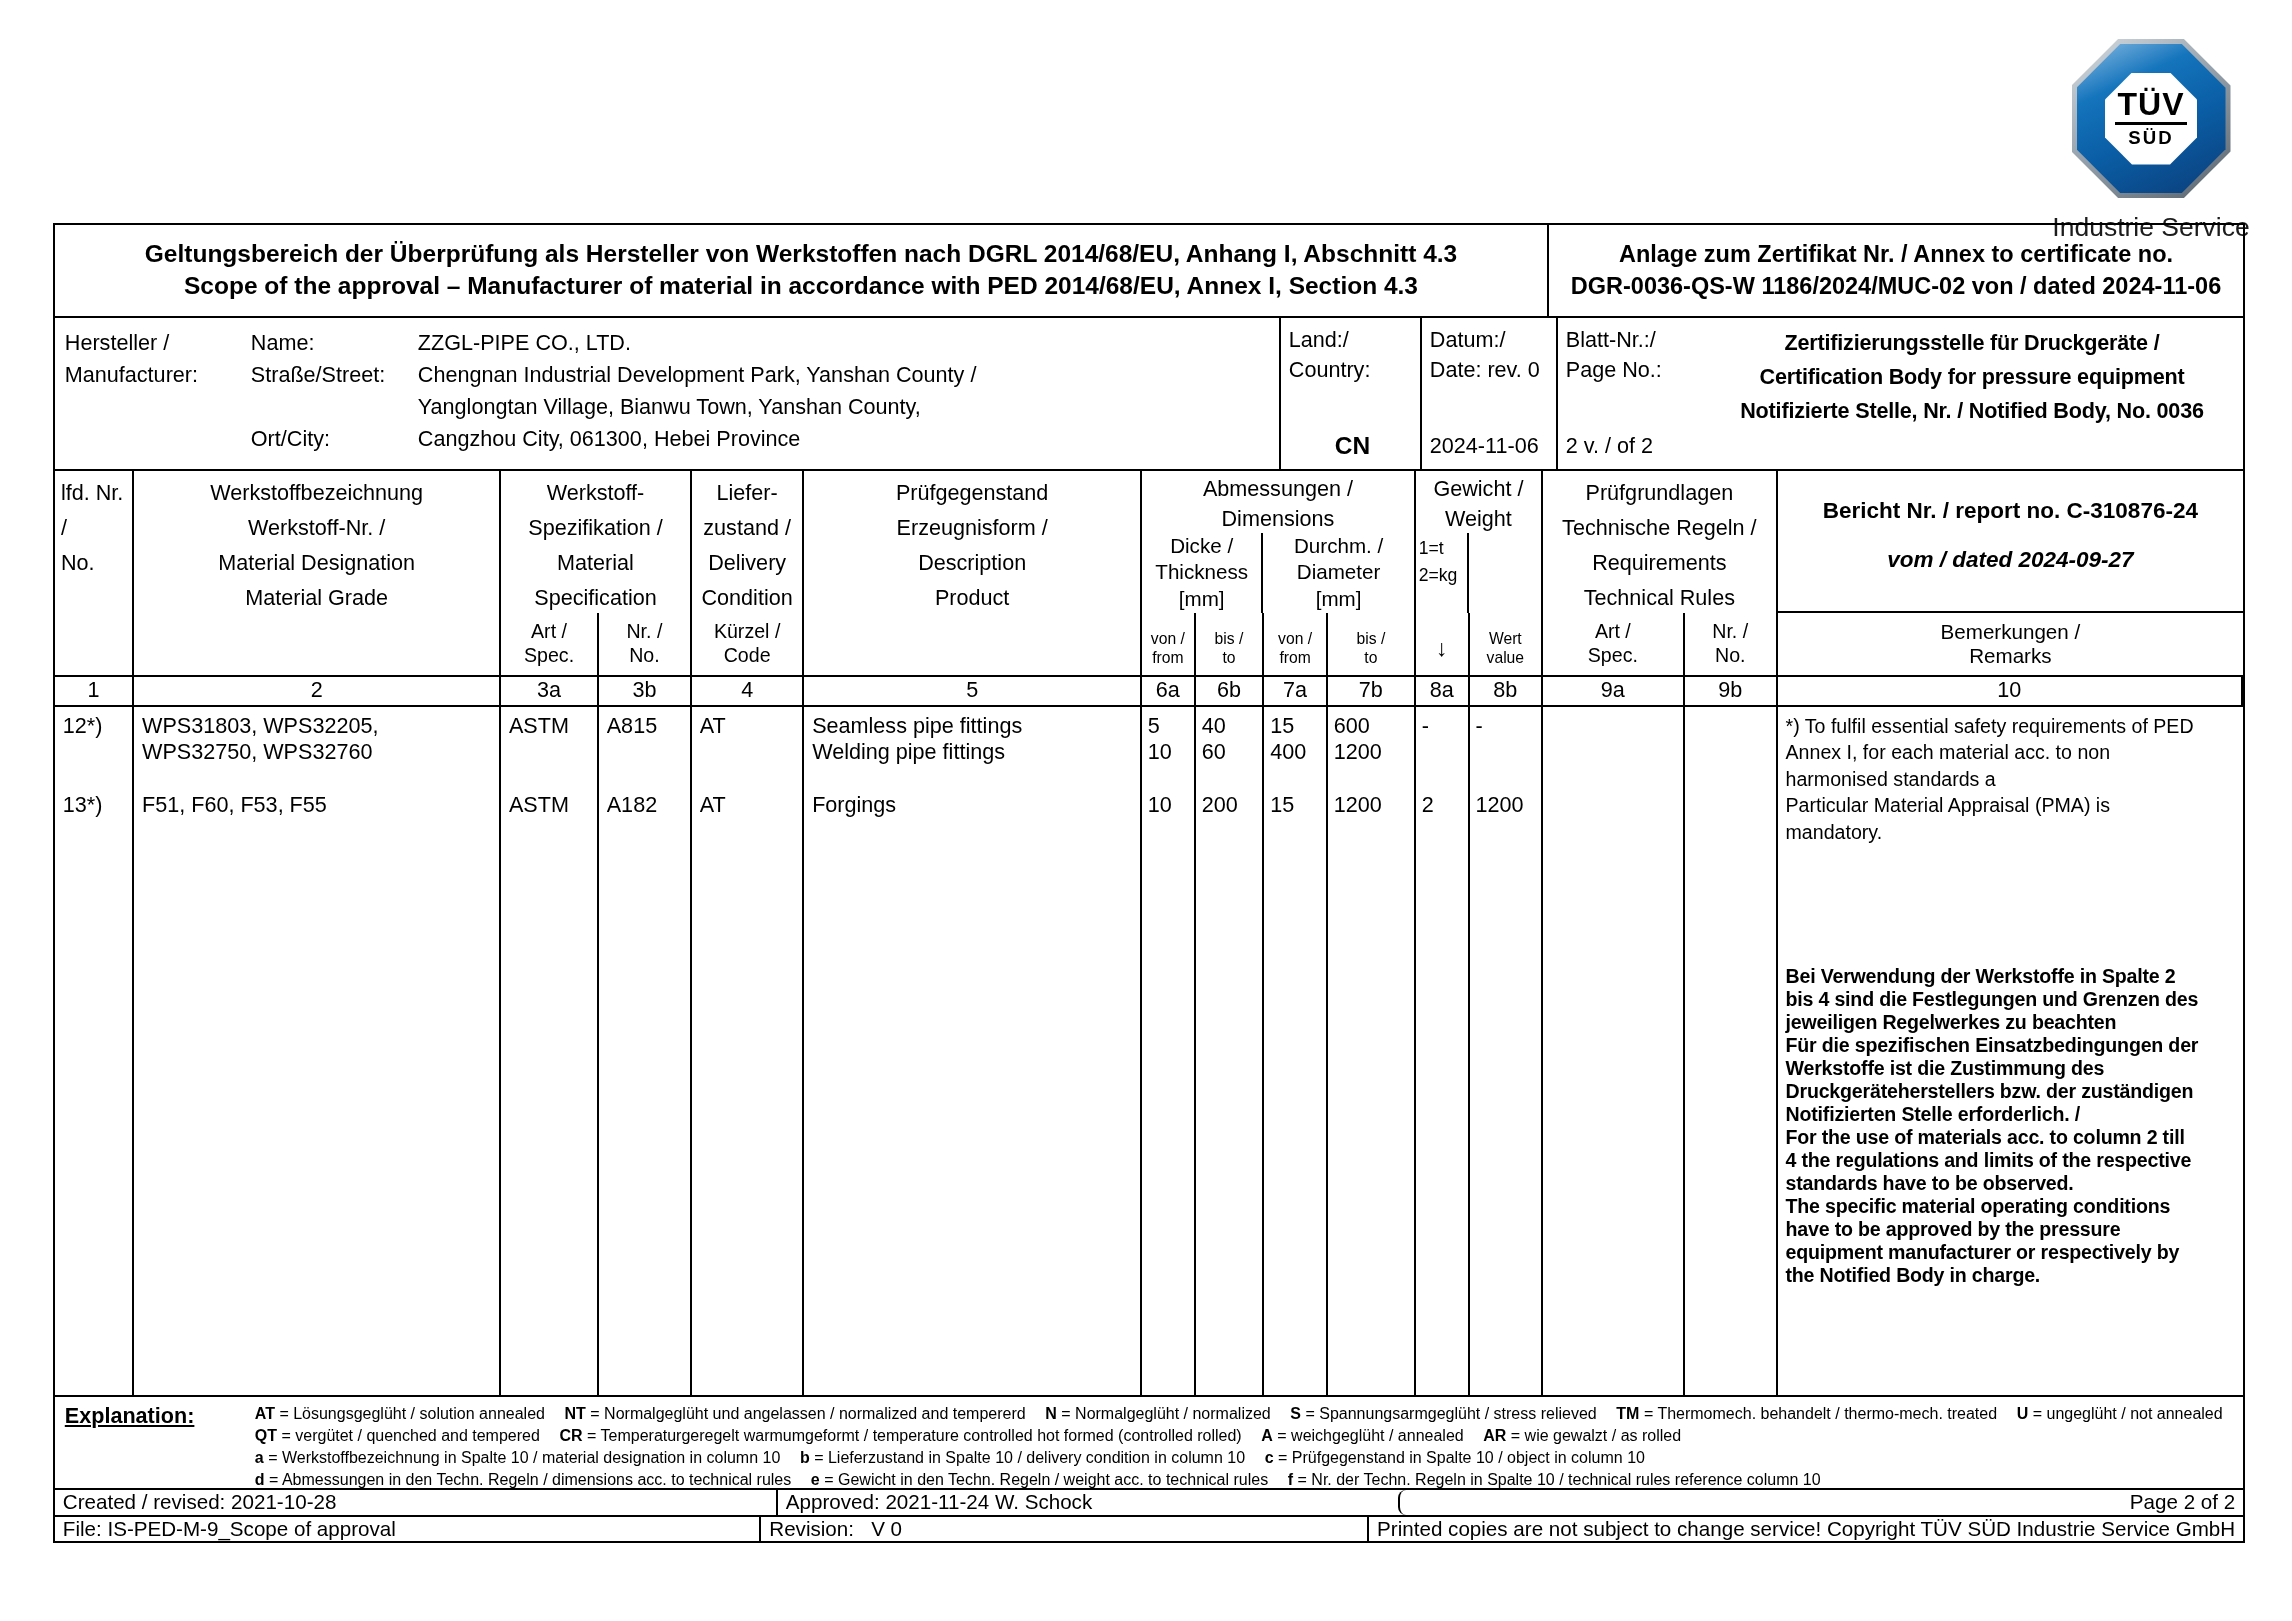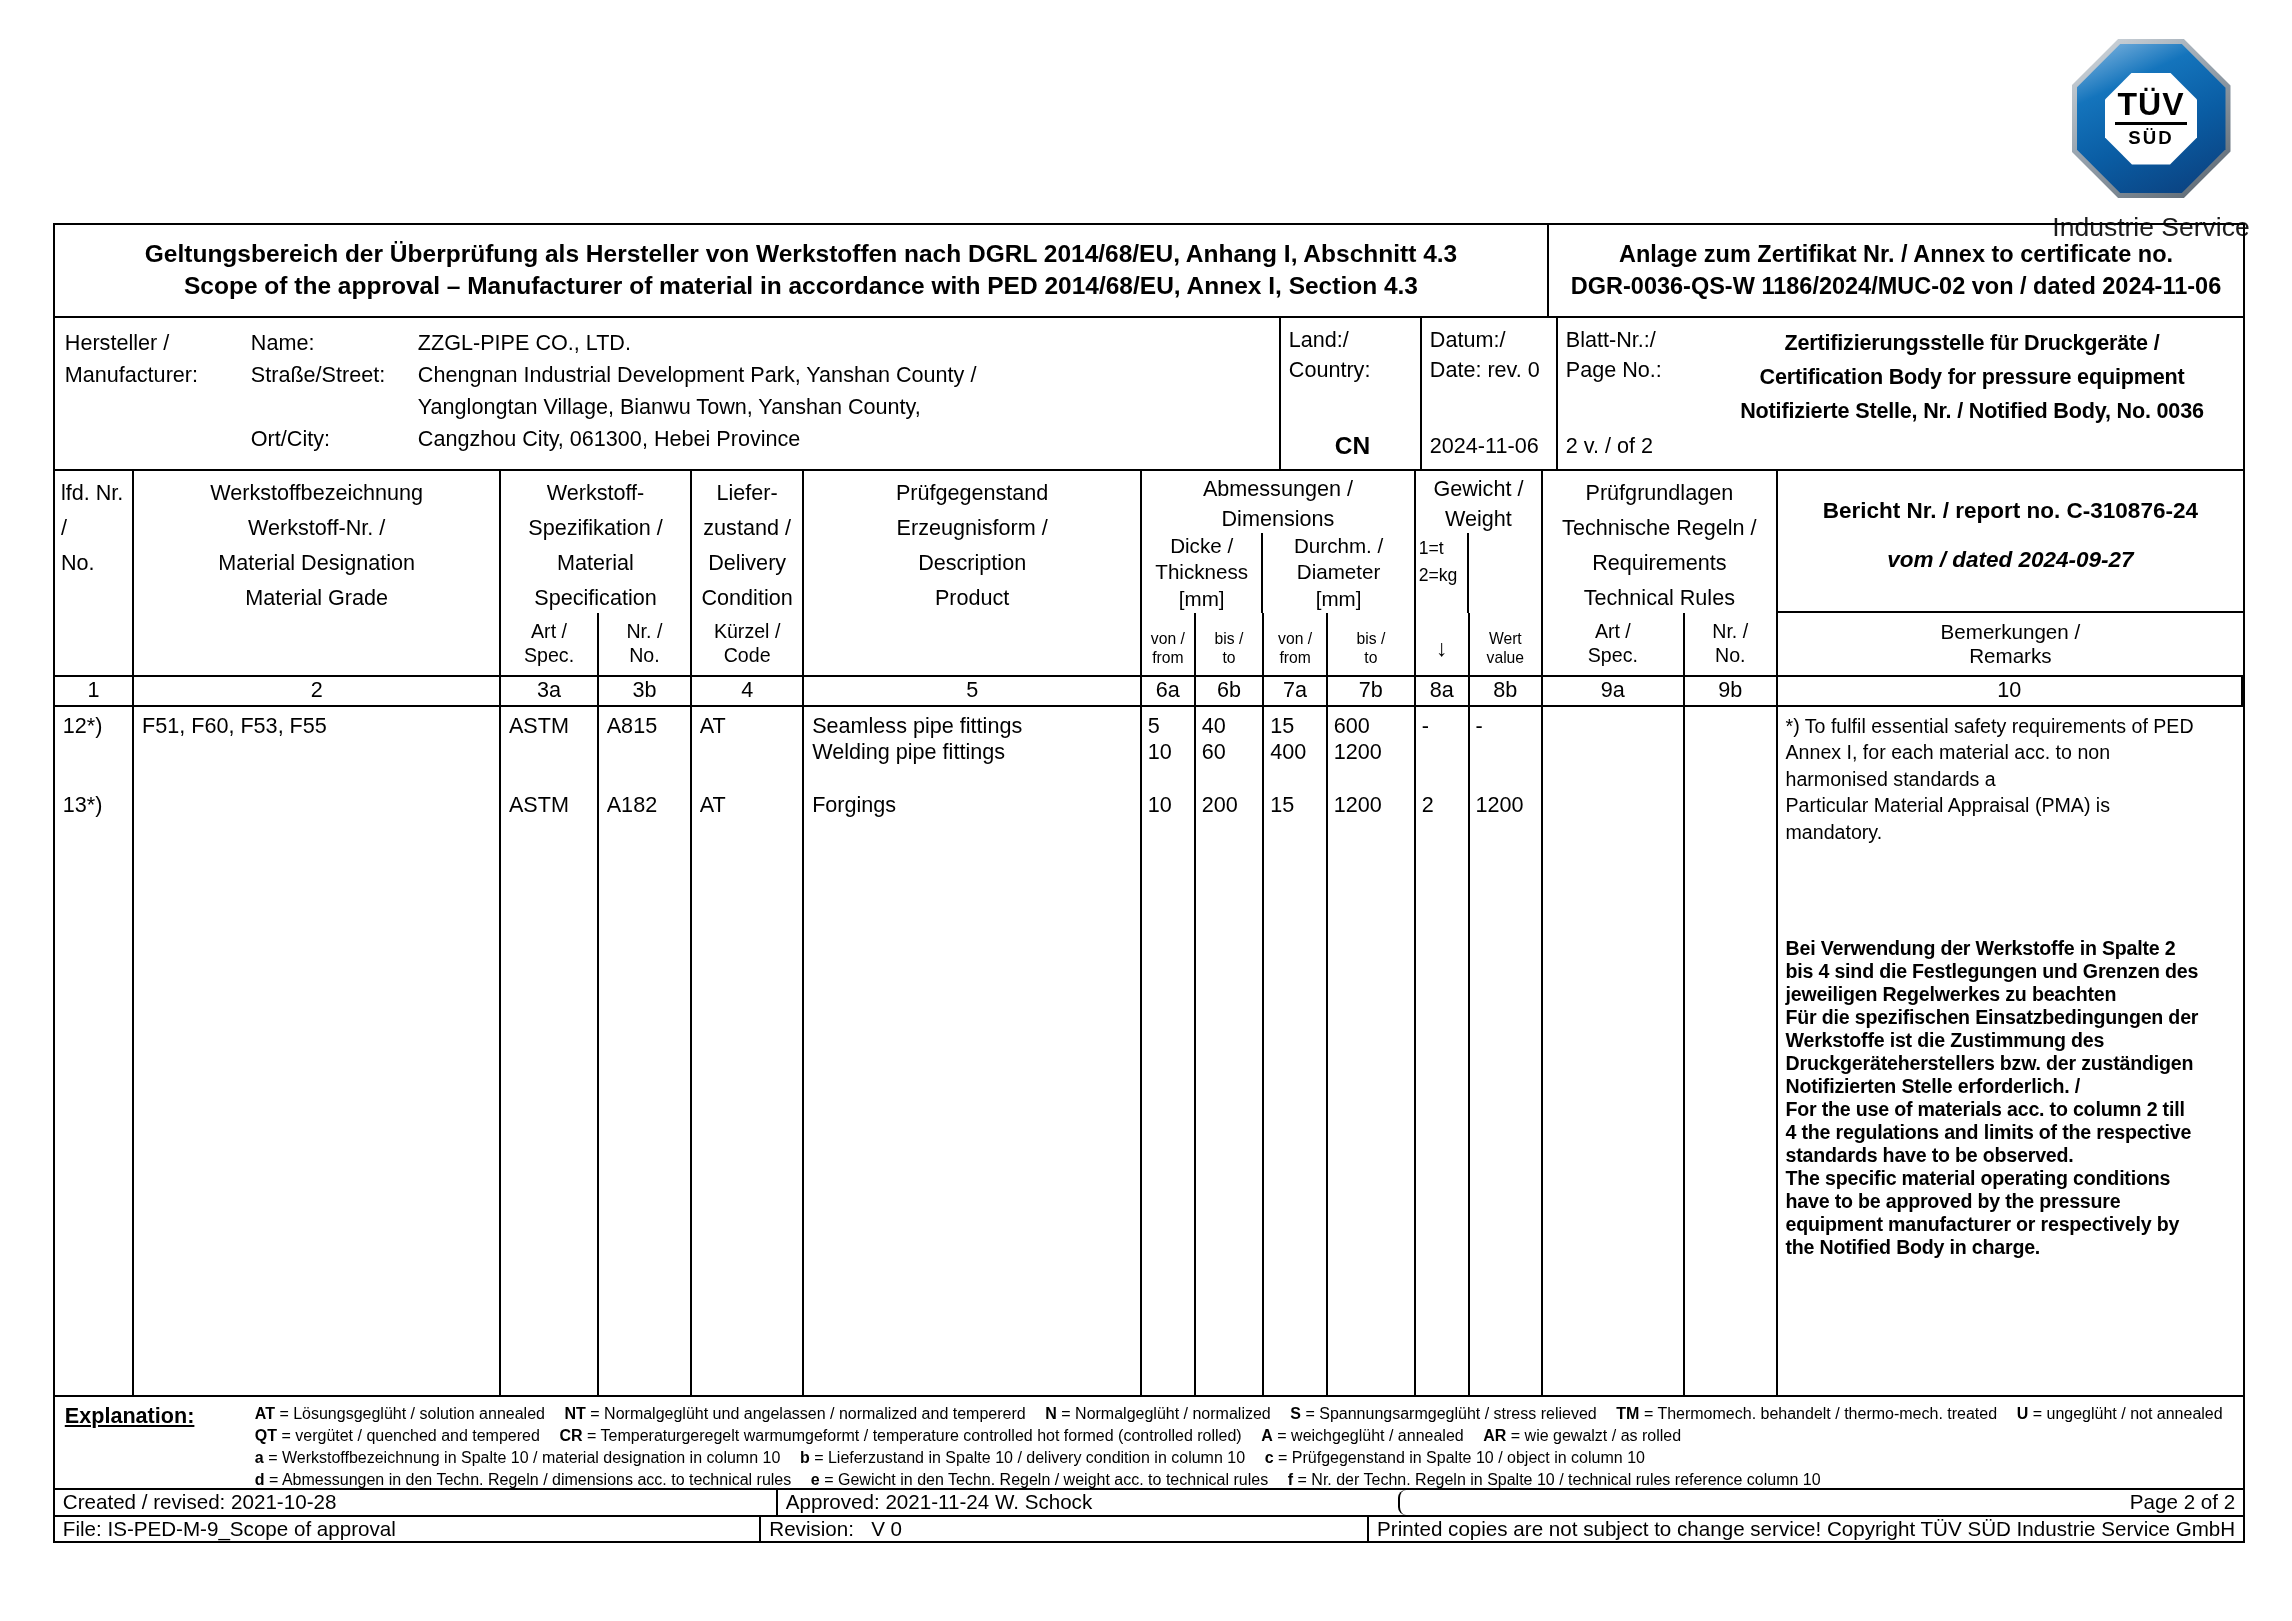--- a/index.html
+++ b/index.html
@@ -61,21 +61,21 @@
            font-size:22.5px;line-height:49px;padding-top:14.7px;}
   .bericht .it{font-style:italic;}
   .bem{font-size:20.6px;line-height:24.5px;text-align:center;padding-top:6.9px;}
   .arrow{font-size:23.5px;text-align:center;padding-top:21.6px;}
   .ncell{box-sizing:border-box;border-right:2px solid #000;border-top:2.9px solid #000;border-bottom:2px solid #000;
          text-align:center;font-size:21.6px;line-height:26.5px;}
   .dcell{font-size:21.6px;line-height:26.5px;padding:5.9px 2px 0 7.8px;}
   .dnum{padding-left:5.9px;}
   .rblock{margin-bottom:26.5px;overflow:hidden;}
   .remarks{padding:5.9px 3.9px 0 7.8px;font-size:19.6px;line-height:26.5px;}
-  .rem-bold{margin-top:92px;font-weight:bold;font-size:19.6px;line-height:23px;letter-spacing:-0.2px;}
+  .rem-bold{margin-top:120px;font-weight:bold;font-size:19.6px;line-height:23px;letter-spacing:-0.2px;}
 
   
   .expl{display:flex;border:2.9px solid #000;border-top:none;box-sizing:border-box;height:93px;
         padding:5.9px 0 0 9.8px;}
   .expl-label{width:190px;font-weight:bold;font-size:21.6px;text-decoration:underline;}
   .expl-lines{flex:1;font-size:16px;line-height:22px;white-space:nowrap;overflow:hidden;}
   .expair{margin-right:19.6px;}
 
   
   .frow{display:flex;border:2.9px solid #000;border-top:none;box-sizing:border-box;height:26.5px;
@@ -281,20 +281,24 @@
 
       <div class="cell dcell" style="grid-column:1;grid-row:4">
           <div class="rblock" style="height: 53px;">
             <div>12*)</div>
           </div>
           <div class="rblock" style="height: 26.5px;">
             <div>13*)</div>
           </div>
         </div>
       <div class="cell dcell" style="grid-column:2;grid-row:4">
+          <div class="rblock" style="height: 53px;">
+            <div>WPS31803, WPS32205,</div>
+            <div>WPS32750, WPS32760</div>
+          </div>
           <div class="rblock" style="height: 26.5px;">
             <div>F51, F60, F53, F55</div>
           </div>
         </div>
       <div class="cell dcell" style="grid-column:3;grid-row:4">
           <div class="rblock" style="height: 53px;">
             <div>ASTM</div>
           </div>
           <div class="rblock" style="height: 26.5px;">
             <div>ASTM</div>

